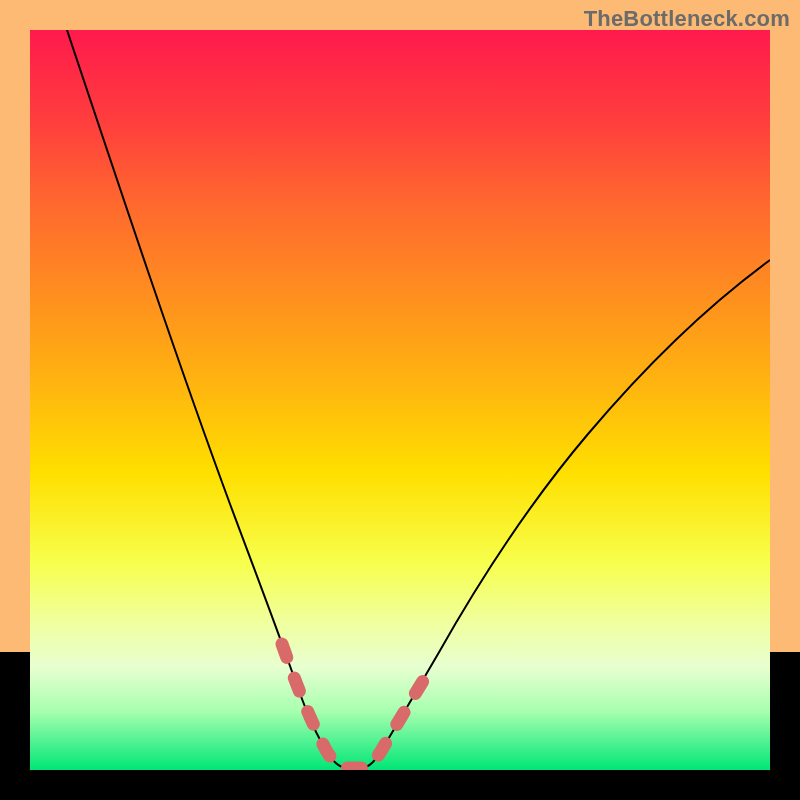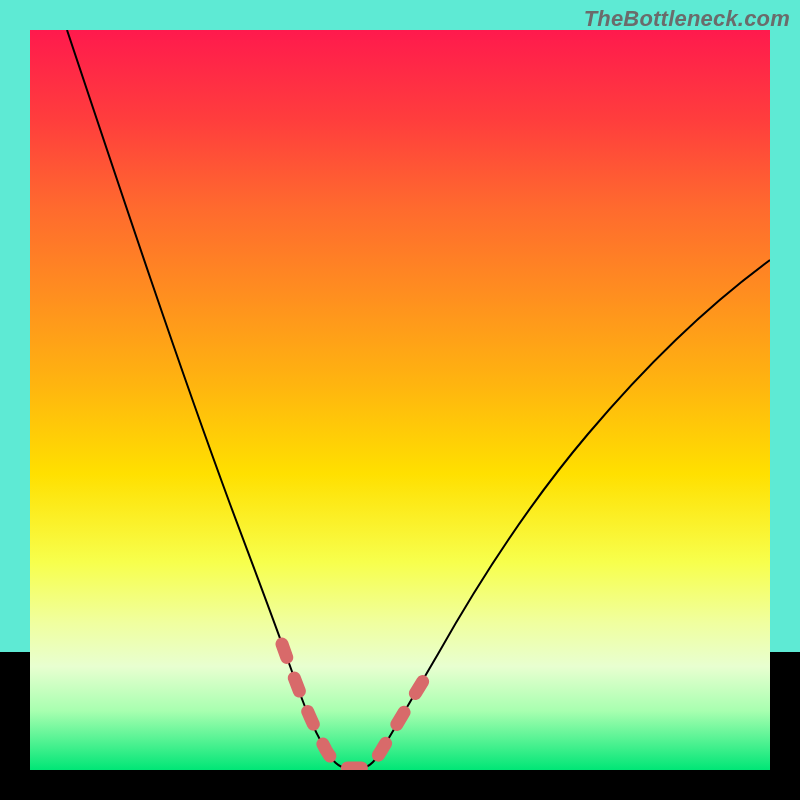--- a/index.html
+++ b/index.html
@@ -1,22 +1,21 @@
 <!DOCTYPE html>
 <html><head>
 <meta charset="utf-8">
 <style>
   * { margin: 0; padding: 0; box-sizing: border-box; }
   html, body { width: 800px; height: 800px; overflow: hidden; background: #000; }
   .root {
     position: relative;
     width: 800px;
     height: 652px;
-    background: #5eead4;
-    font-style: italic;
+    background: #fdba74;
   }
   .plot-area {
     position: absolute;
     left: 30px;
     top: 30px;
     width: 740px;
     height: 740px;
     background: linear-gradient(to bottom,
       #ff1a4d 0%,
       #ff3d3d 12%,

